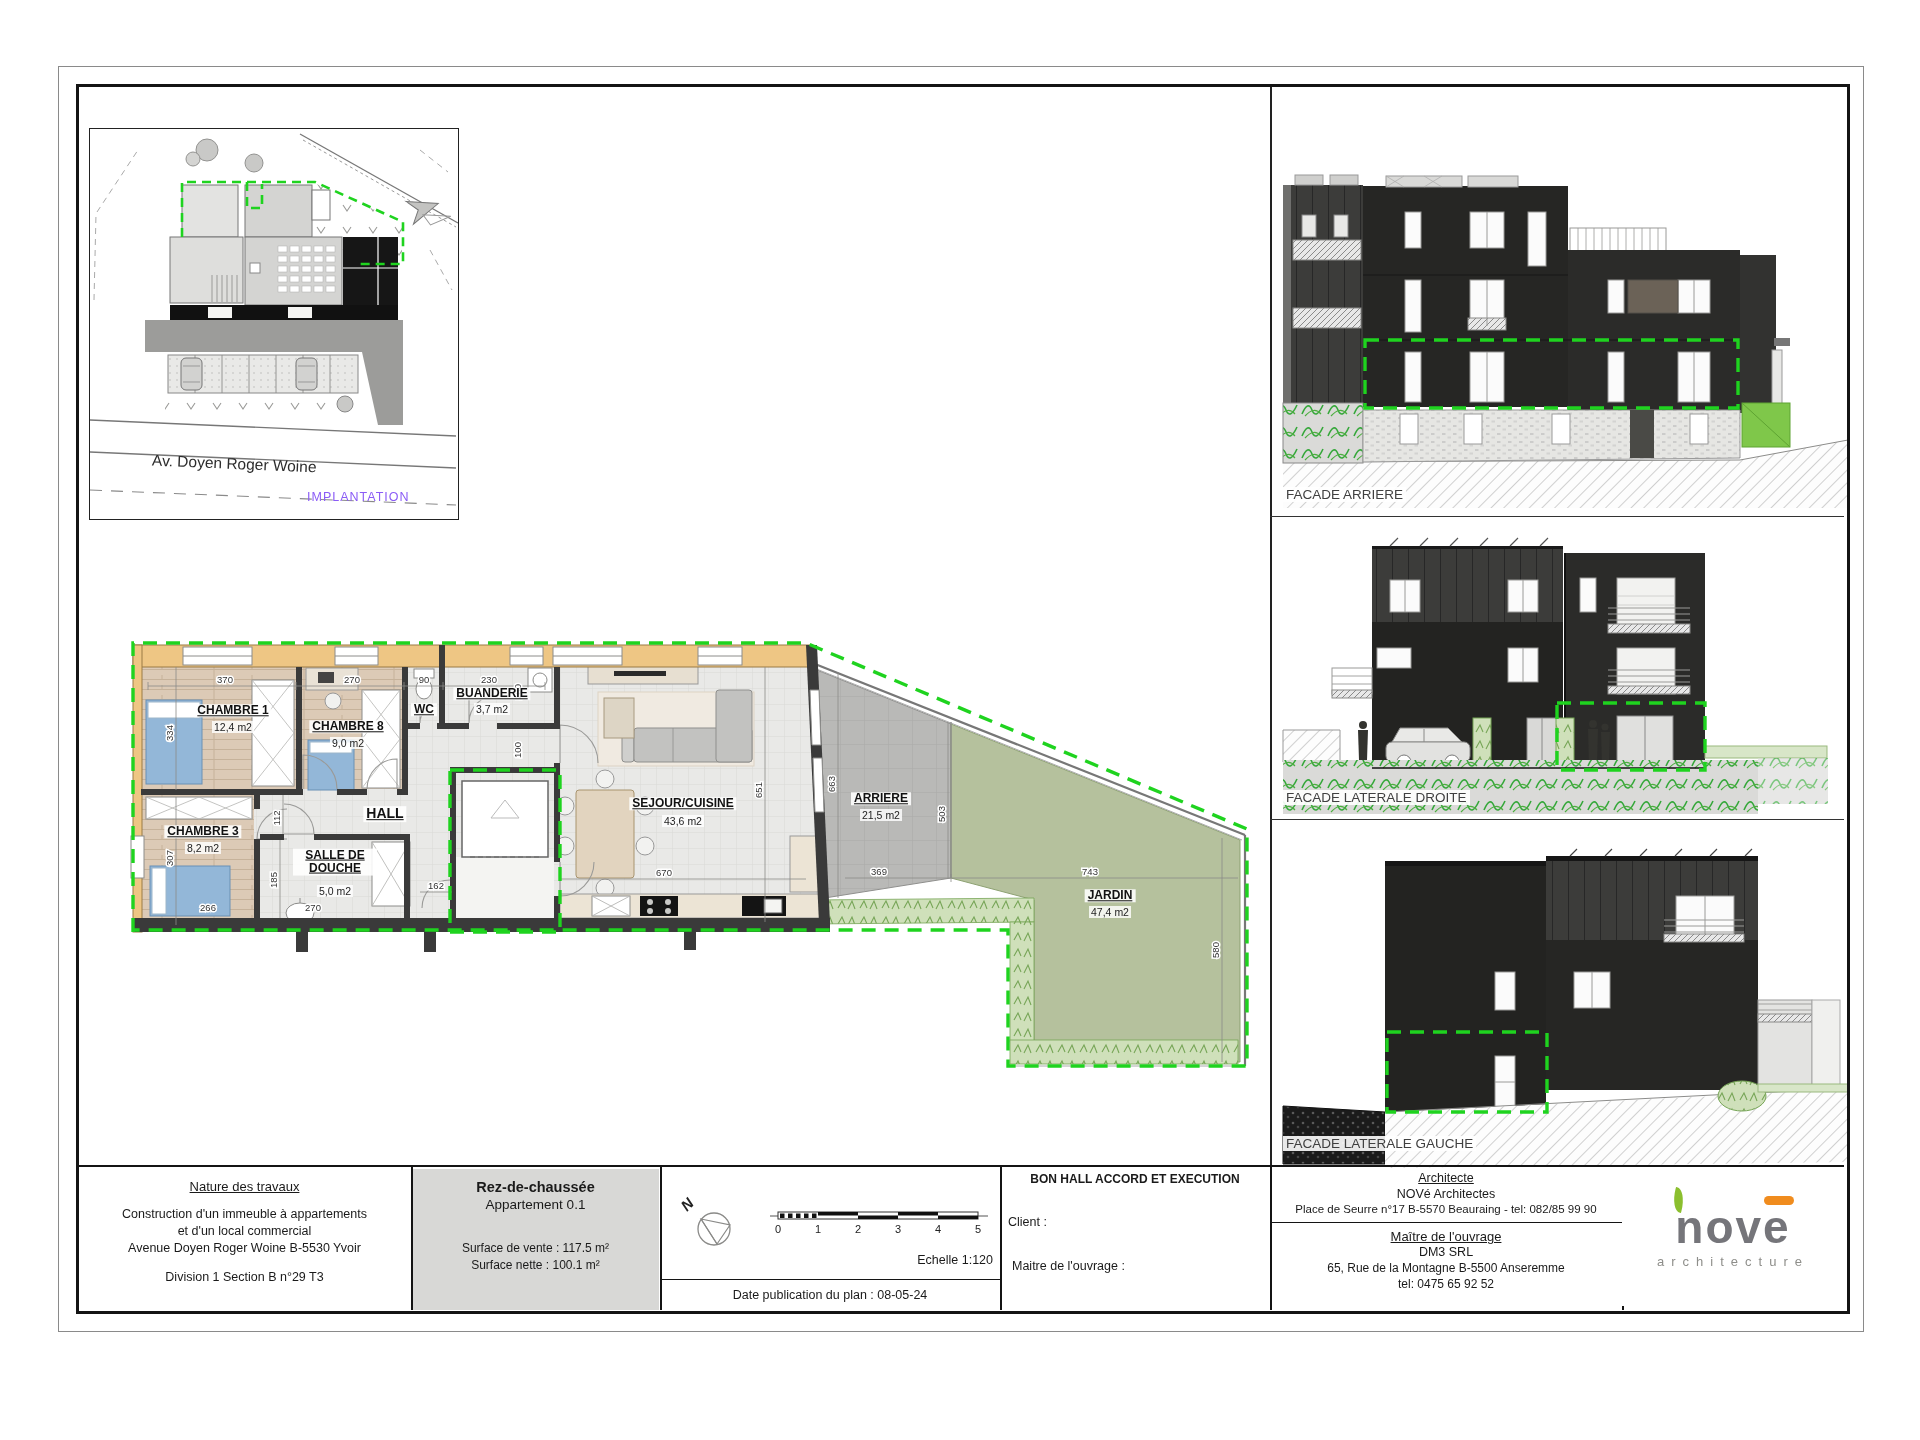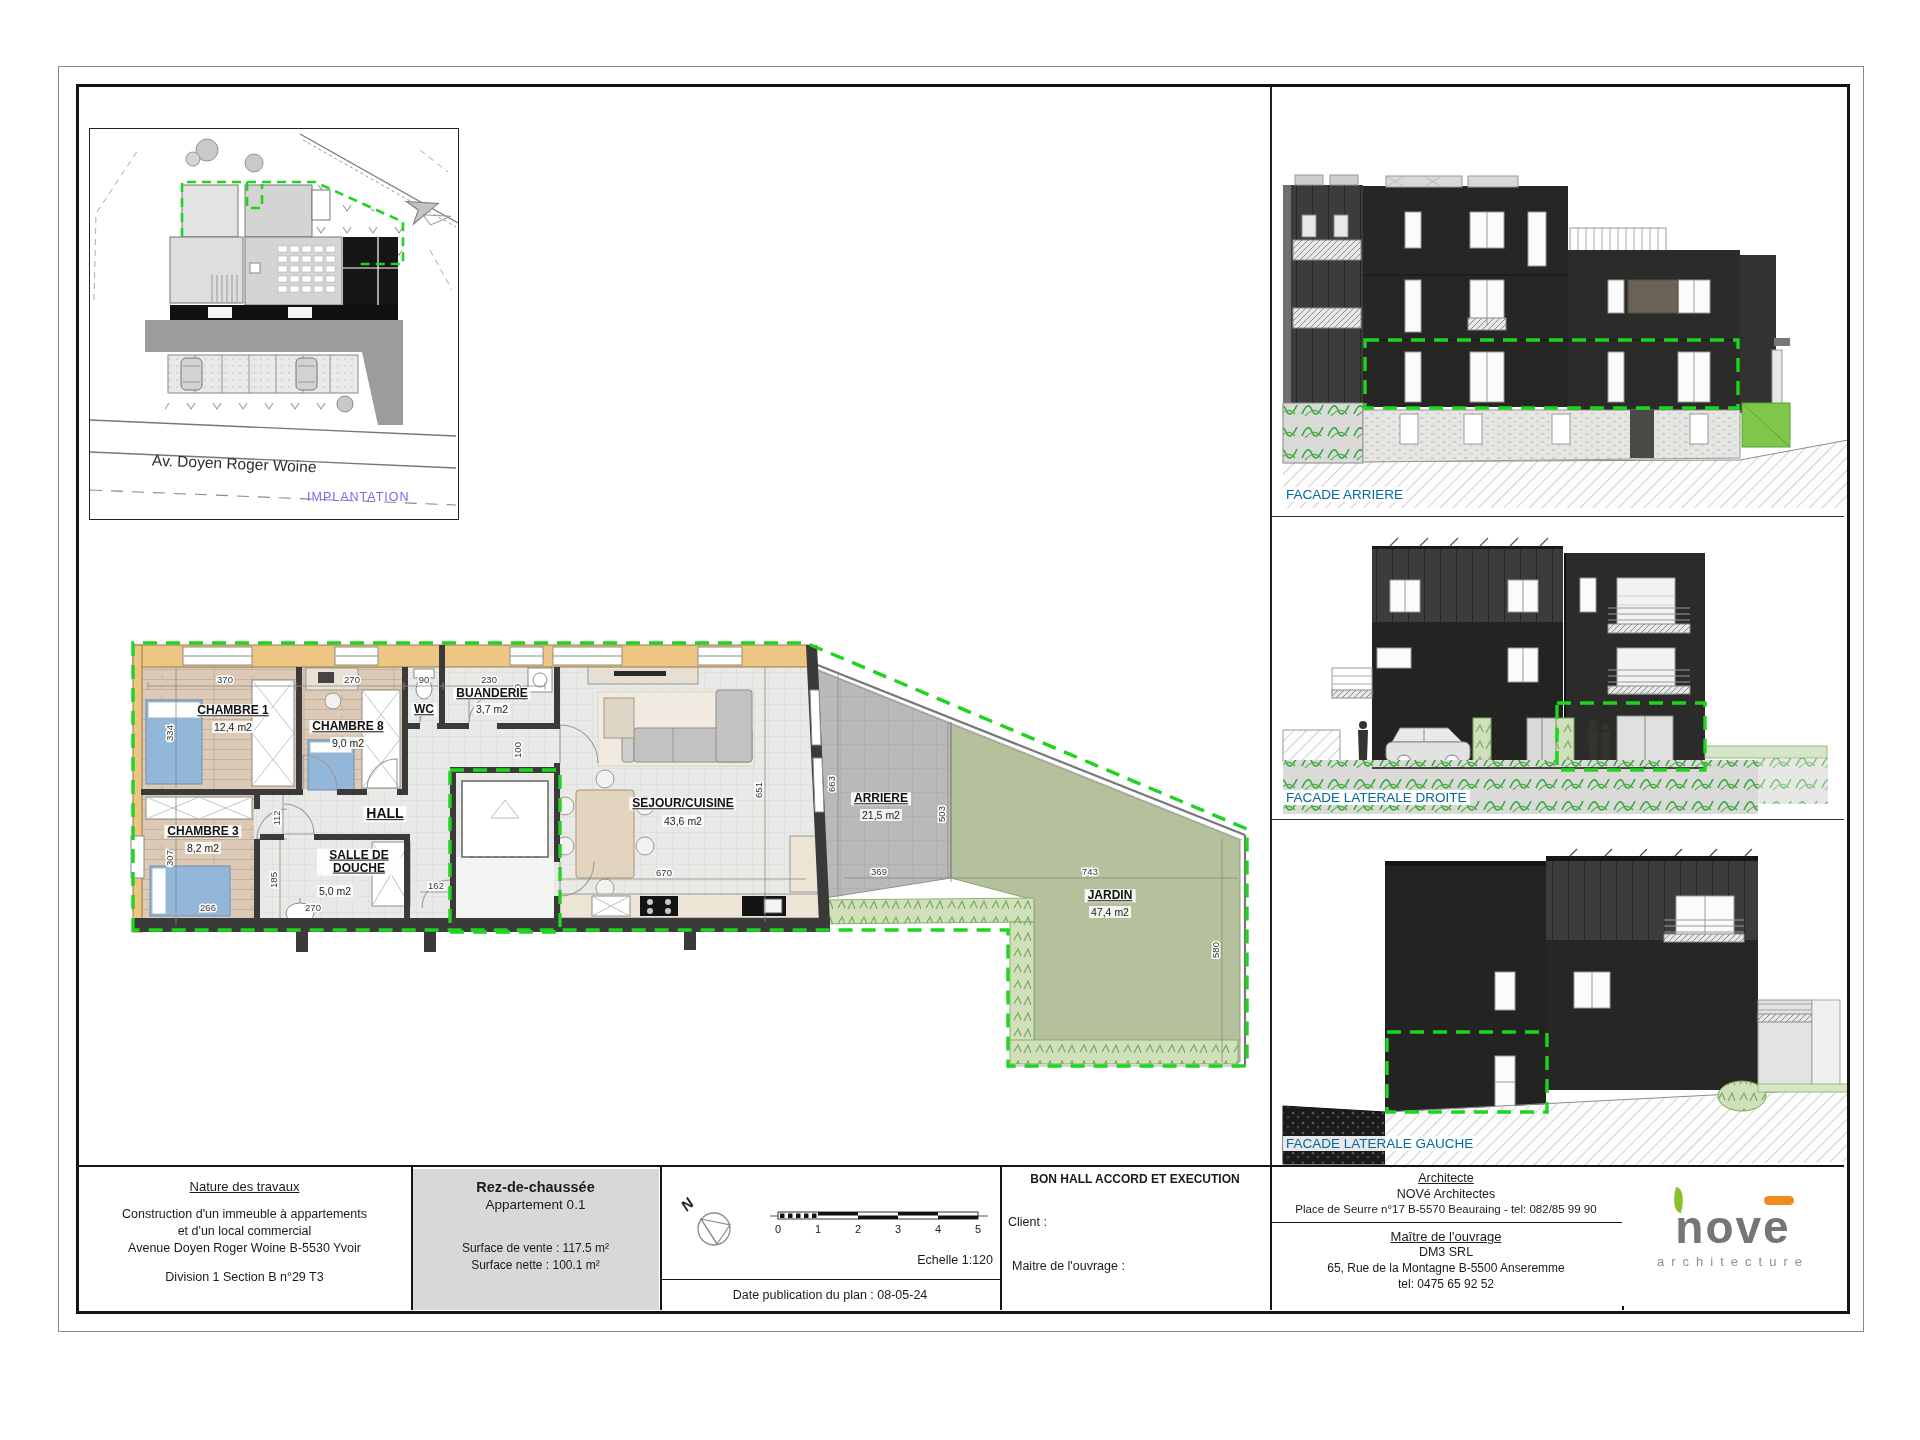--- a/index.html
+++ b/index.html
@@ -9,24 +9,24 @@
   
   .frame-outer{left:58px;top:66px;width:1804px;height:1264px;border:1.5px solid #8a8a8a;}
   .frame-inner{left:76px;top:84px;width:1768px;height:1224px;border:3px solid #141414;background:#fff;}
   .impl-box{left:89px;top:128px;width:368px;height:390px;border:1.8px solid #222;background:#fff;}
   .vdiv{border-left:2px solid #222;}
   .hdiv{border-top:1.5px solid #333;}
   
   .room-label{position:absolute;transform:translate(-50%,-50%);font-weight:bold;font-size:12px;
       color:#111;text-decoration:underline;background:rgba(255,255,255,.88);padding:0 3px;
       white-space:nowrap;line-height:1.12;text-align:center;}
-  .room-label.wrap{white-space:normal;width:78px;margin-left:24px;}
+  .room-label.wrap{white-space:normal;width:78px;}
   .room-area{position:absolute;transform:translate(-50%,-50%);font-size:10.5px;color:#222;
       background:rgba(255,255,255,.82);padding:0 2px;white-space:nowrap;}
-  .fac-label{position:absolute;font-size:13.5px;color:#0369a1;background:rgba(255,255,255,.9);padding:0 3px;}
+  .fac-label{position:absolute;font-size:13.5px;color:#404040;background:rgba(255,255,255,.9);padding:0 3px;}
   .impl-street{position:absolute;font-size:15.5px;color:#2c2c2c;transform:rotate(2.4deg);white-space:nowrap;}
   .impl-caption{position:absolute;font-size:12.5px;letter-spacing:1px;color:#8b5cf6;}
   
   .tb-text{position:absolute;text-align:center;}
   .tb-left{position:absolute;text-align:left;}
   .u{text-decoration:underline;}
   .b{font-weight:bold;}
   .gray-cell{left:412px;top:1167px;width:247px;height:139px;background:#d8d8d6;}
   .logo-wrap{left:1622px;top:1167px;width:222px;height:139px;display:flex;flex-direction:column;
       align-items:center;justify-content:center;background:#fff;}

